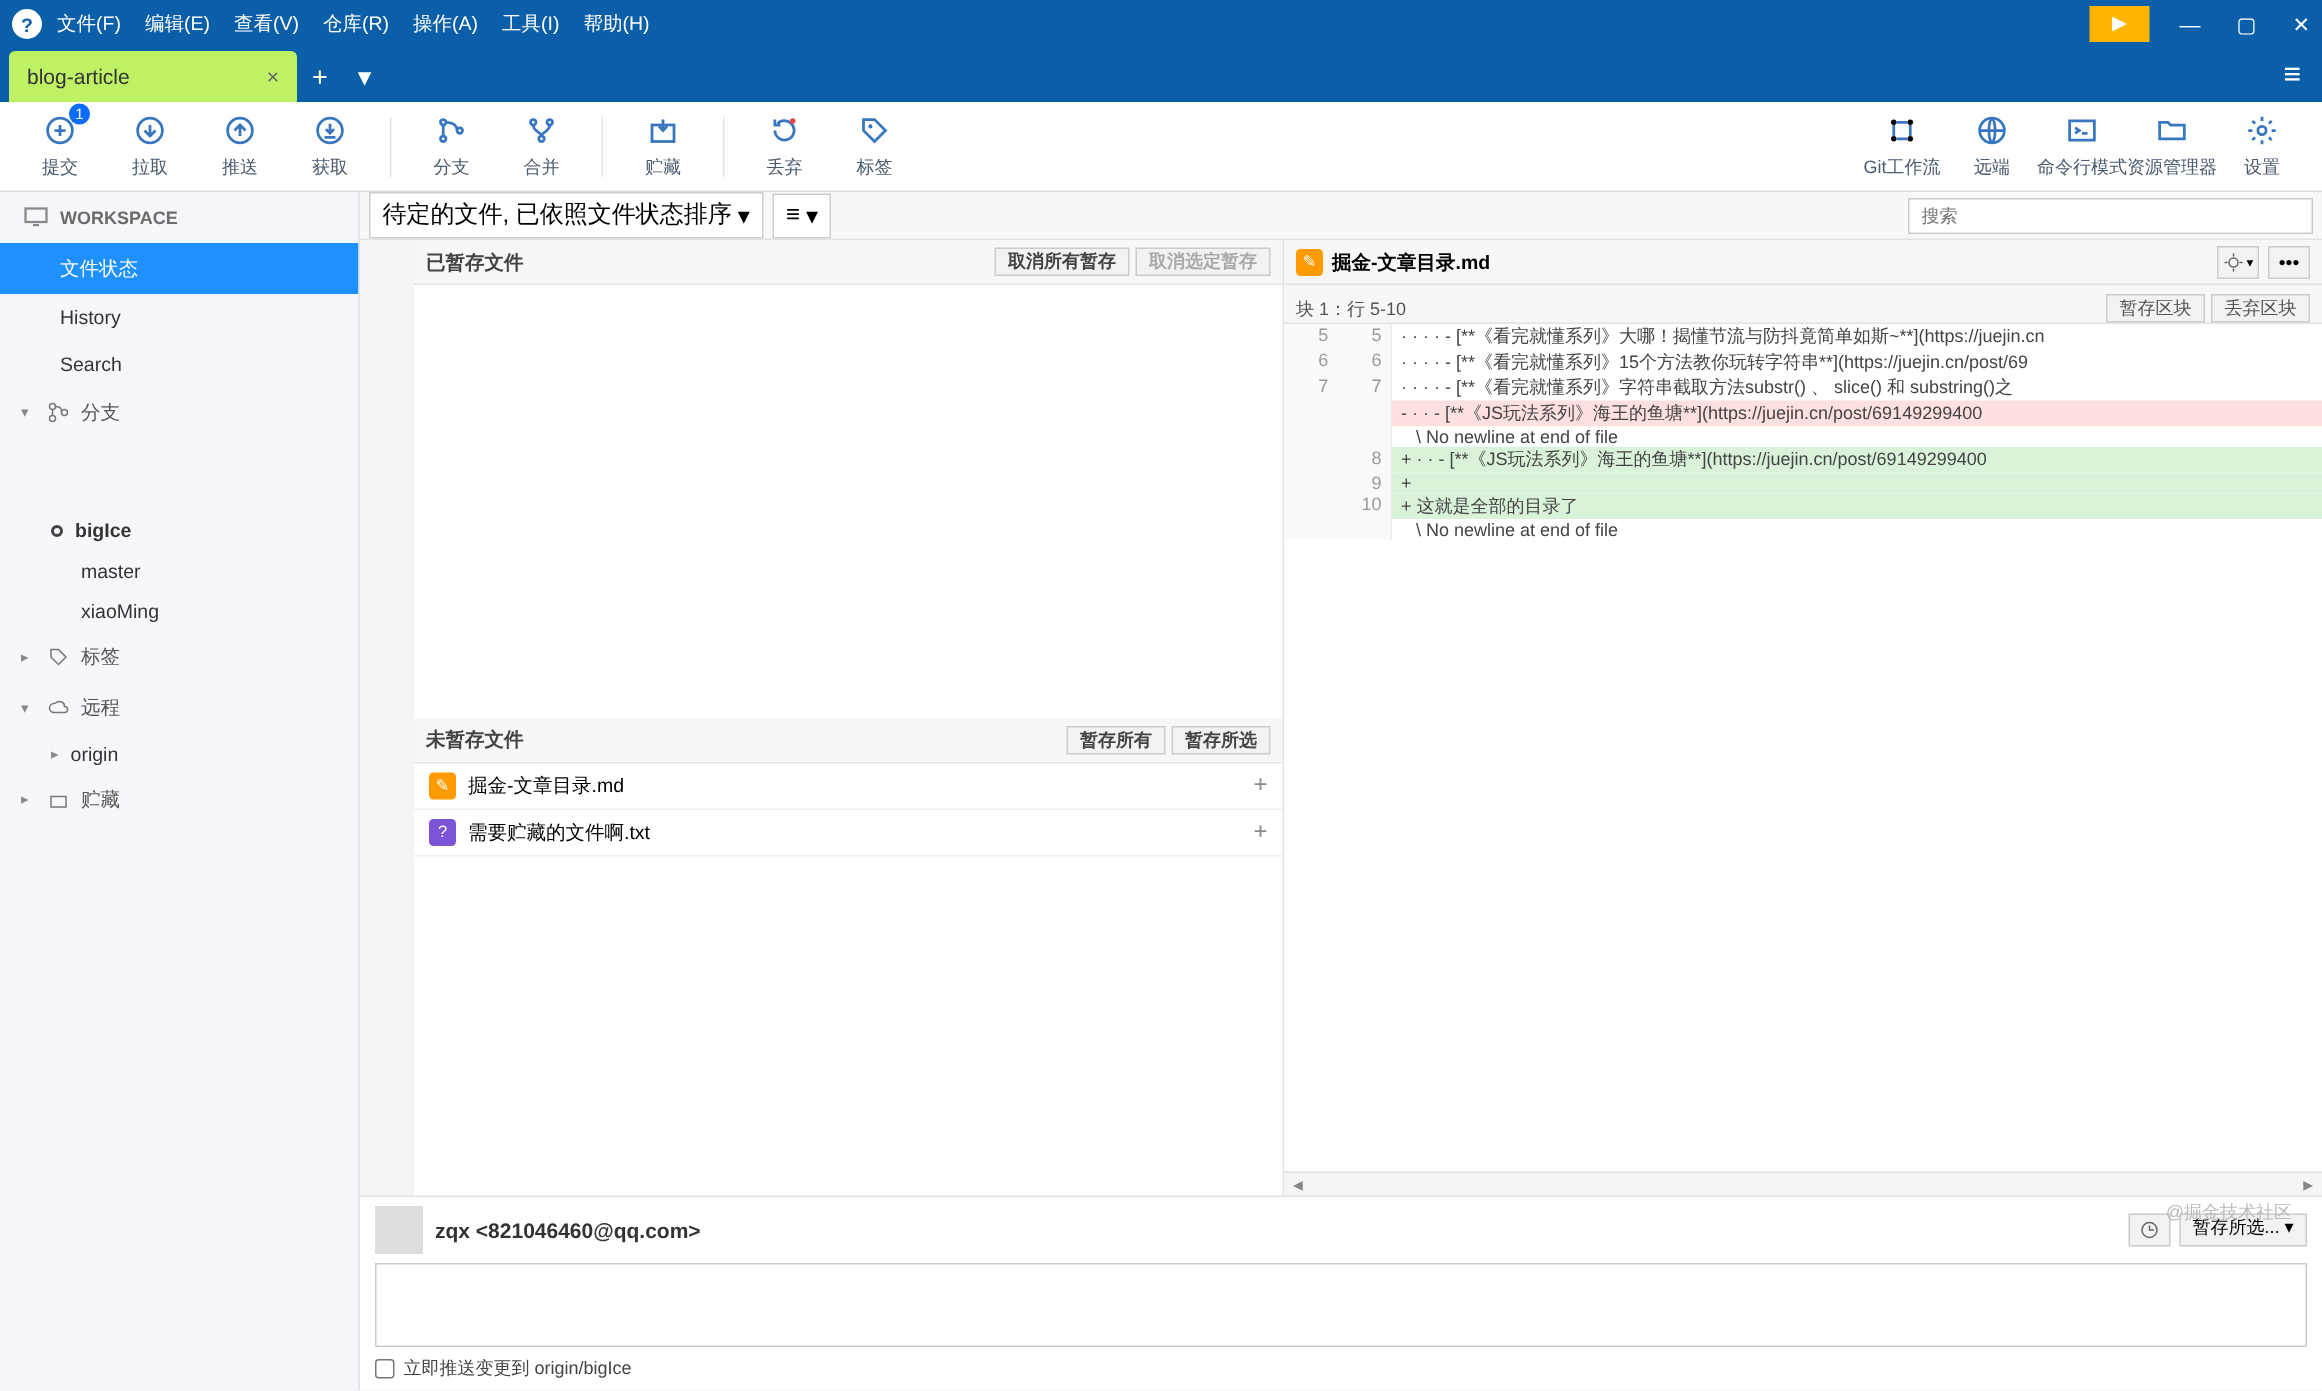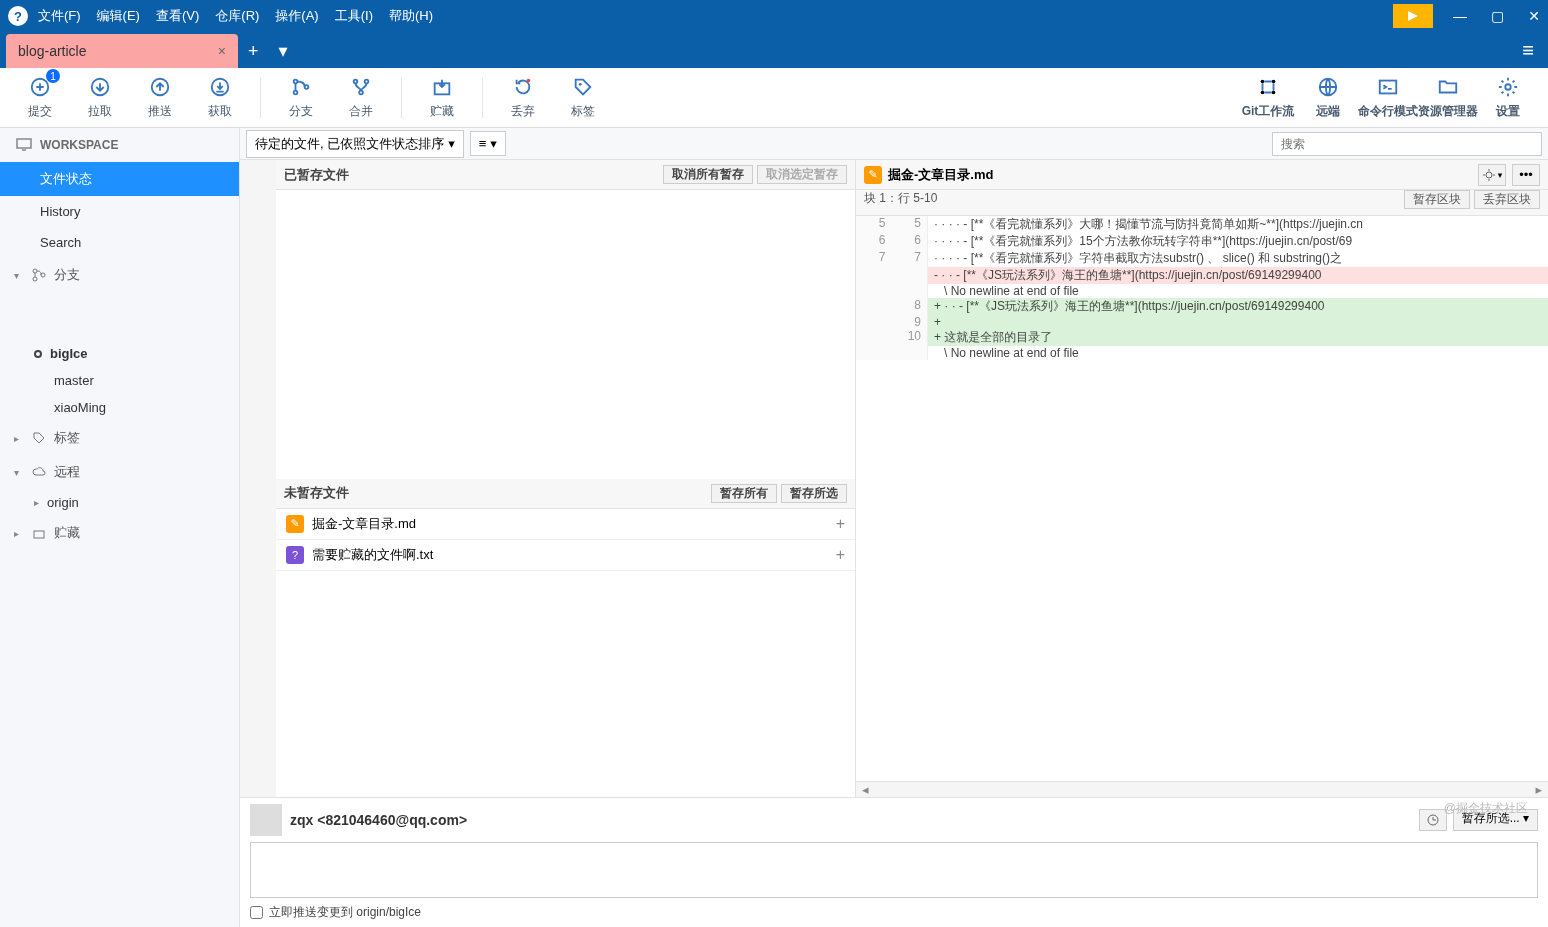--- a/index.html
+++ b/index.html
@@ -5,64 +5,64 @@
 * { margin:0; padding:0; box-sizing:border-box; font-family:"Microsoft YaHei",Arial,sans-serif; }
 body { width:1548px; height:927px; background:#f5f5f5; overflow:hidden; font-size:13px; }
 .titlebar { height:32px; background:#0b5fa8; color:#fff; display:flex; align-items:center; padding:0 8px; }
 .titlebar .logo { width:20px; height:20px; border-radius:50%; background:#fff; display:flex; align-items:center; justify-content:center; color:#0b5fa8; font-weight:bold; margin-right:10px; }
 .menuitems { display:flex; gap:16px; font-size:13px; }
 .menuitems span { cursor:pointer; }
 .titlebar .right { margin-left:auto; display:flex; align-items:center; gap:20px; }
 .notify-flag { width:40px; height:24px; background:#ffb400; display:flex; align-items:center; justify-content:center; }
 .winbtns { display:flex; gap:24px; font-size:14px; color:#fff; }
 .tabbar { height:36px; background:#0b5fa8; display:flex; align-items:flex-end; }
-.tab { width:232px; height:34px; background:#fca5a5; border-radius:4px 4px 0 0; display:flex; align-items:center; padding:0 12px; font-size:14px; color:#333; margin-left:6px;justify-content:space-between; }
+.tab { width:192px; height:34px; background:#bef264; border-radius:4px 4px 0 0; display:flex; align-items:center; padding:0 12px; font-size:14px; color:#333; margin-left:6px;justify-content:space-between; }
 .tab .close { margin-left:auto; color:#666; cursor:pointer; }
 .tabbar .plus, .tabbar .caret { color:#fff; font-size:18px; padding:0 10px 6px; cursor:pointer; }
 .tabbar .hamburger { margin-left:auto; color:#fff; font-size:20px; padding:0 14px 6px; cursor:pointer; }
 .toolbar { height:60px; background:#fff; border-bottom:1px solid #ddd; display:flex; align-items:center; padding:0 10px; }
 .tool { width:60px; display:flex; flex-direction:column; align-items:center; cursor:pointer; color:#495a6d; }
 .tool .ico { width:24px; height:24px; display:flex; align-items:center; justify-content:center; font-size:18px; color:#3876bf; position:relative; }
 .tool .badge { position:absolute; top:-6px; right:-8px; background:#0b6cff; color:#fff; font-size:10px; width:14px; height:14px; border-radius:50%; display:flex; align-items:center; justify-content:center; }
 .tool .lbl { font-size:12px; margin-top:4px; }
 .toolsep { width:1px; height:40px; background:#e5e5e5; margin:0 10px; }
-.toolbar .right { margin-left:auto; display:flex;font-weight:bold; }
+.toolbar .right { margin-left:auto; display:flex; }
 .body { display:flex; height:calc(927px - 32px - 36px - 60px); }
 .sidebar { width:240px; background:#f5f7fa; border-right:1px solid #e2e2e2; overflow-y:auto; }
 .ws-head { display:flex; align-items:center; gap:8px; padding:10px 16px; font-size:12px; color:#6b6b6b; font-weight:bold; }
 .ws-item { padding:8px 40px; font-size:13px; color:#333; cursor:pointer; }
 .ws-item.active { background:#1e90ff; color:#fff; }
 .side-sec { display:flex; align-items:center; gap:8px; padding:8px 14px; font-size:13px; color:#555; cursor:pointer; }
 .side-sec .chev { width:10px; color:#888; font-size:10px; }
 .side-sub { padding:6px 14px 6px 54px; font-size:13px; color:#333; cursor:pointer; display:flex; align-items:center; gap:8px; }
 .side-sub.current { font-weight:bold;margin-top:48px; }
 .side-sub .dot { width:8px; height:8px; border:2px solid #444; border-radius:50%; margin-left:-20px; }
 .main { flex:1; display:flex; flex-direction:column; }
 .filterbar { height:32px; background:#f7f8fa; border-bottom:1px solid #e2e2e2; display:flex; align-items:center; padding:0 6px; gap:6px; }
-.dropdown { background:#fff; border:1px solid #ccc; padding:4px 8px; font-size:13px; cursor:pointer; display:flex; align-items:center; gap:4px; }
+.dropdown { background:#fff; border:1px solid #ccc; padding:4px 8px; font-size:16px; cursor:pointer; display:flex; align-items:center; gap:4px; }
 .filterbar .search { margin-left:auto; width:270px; }
 .filterbar .search input { width:100%; padding:4px 8px; border:1px solid #ccc; font-size:12px; }
 .panes { flex:1; display:flex;margin-left:36px; }
 .leftpane { width:580px; border-right:1px solid #e2e2e2; display:flex; flex-direction:column; }
 .sec-head { height:30px; background:#f7f7f7; border-bottom:1px solid #e2e2e2; display:flex; align-items:center; padding:0 8px; font-size:13px; font-weight:bold; color:#444; }
 .sec-head .btns { margin-left:auto; display:flex; gap:4px; }
 .smbtn { background:#f2f2f2; border:1px solid #ccc; padding:0 8px; font-size:12px; cursor:pointer; }
 .smbtn.disabled { color:#aaa; cursor:default; }
 .filelist { flex:1; overflow-y:auto; background:#fff; }
 .filerow { display:flex; align-items:center; padding:6px 10px; border-bottom:1px solid #f0f0f0; cursor:pointer; font-size:13px; }
 .filerow .fico { width:18px; height:18px; border-radius:3px; display:flex; align-items:center; justify-content:center; font-size:11px; color:#fff; margin-right:8px; }
 .fico.mod { background:#ff9b00; }
 .fico.unk { background:#7a53d6; }
 .filerow .plus-add { margin-left:auto; color:#888; font-size:16px; cursor:pointer; }
 .rightpane { flex:1; display:flex; flex-direction:column; }
 .diff-head { height:30px; background:#f7f7f7; border-bottom:1px solid #e2e2e2; display:flex; align-items:center; padding:0 8px; font-size:13px; }
 .diff-head .fico { margin-right:6px; }
 .diff-head .actions { margin-left:auto; display:flex; gap:6px; }
 .iconbtn { width:28px; height:22px; background:#f2f2f2; border:1px solid #ccc; display:flex; align-items:center; justify-content:center; cursor:pointer; }
-.hunkbar { height:26px; background:#f7f7f7; border-bottom:1px solid #e2e2e2; display:flex; align-items:flex-start; padding:0 8px; font-size:12px; color:#555;gap:47px; }
+.hunkbar { height:26px; background:#f7f7f7; border-bottom:1px solid #e2e2e2; display:flex; align-items:flex-end; padding:0 8px; font-size:12px; color:#555;gap:47px; }
 .hunkbar .btns { margin-left:auto; display:flex; gap:4px; }
 .diff { flex:1; overflow:auto; background:#fff; font-family:Consolas,monospace; font-size:12px; }
 .drow { display:flex; }
 .gutter { width:72px; display:flex; color:#999; border-right:1px solid #eee; background:#fafafa; }
 .gutter span { width:36px; text-align:right; padding-right:6px; }
 .dcontent { flex:1; padding:0 6px; white-space:pre; color:#444; }
 .drow.add .dcontent { background:#d9f2d9; }
 .drow.del .dcontent { background:#ffe0e0; }
 .diffscroll { height:16px; background:#f5f5f5; border-top:1px solid #e2e2e2; display:flex; align-items:center; justify-content:space-between; padding:0 6px; color:#888; }
 .commitarea { height:130px; border-top:1px solid #e2e2e2; background:#fff; padding:6px 10px; display:flex; flex-direction:column; }

